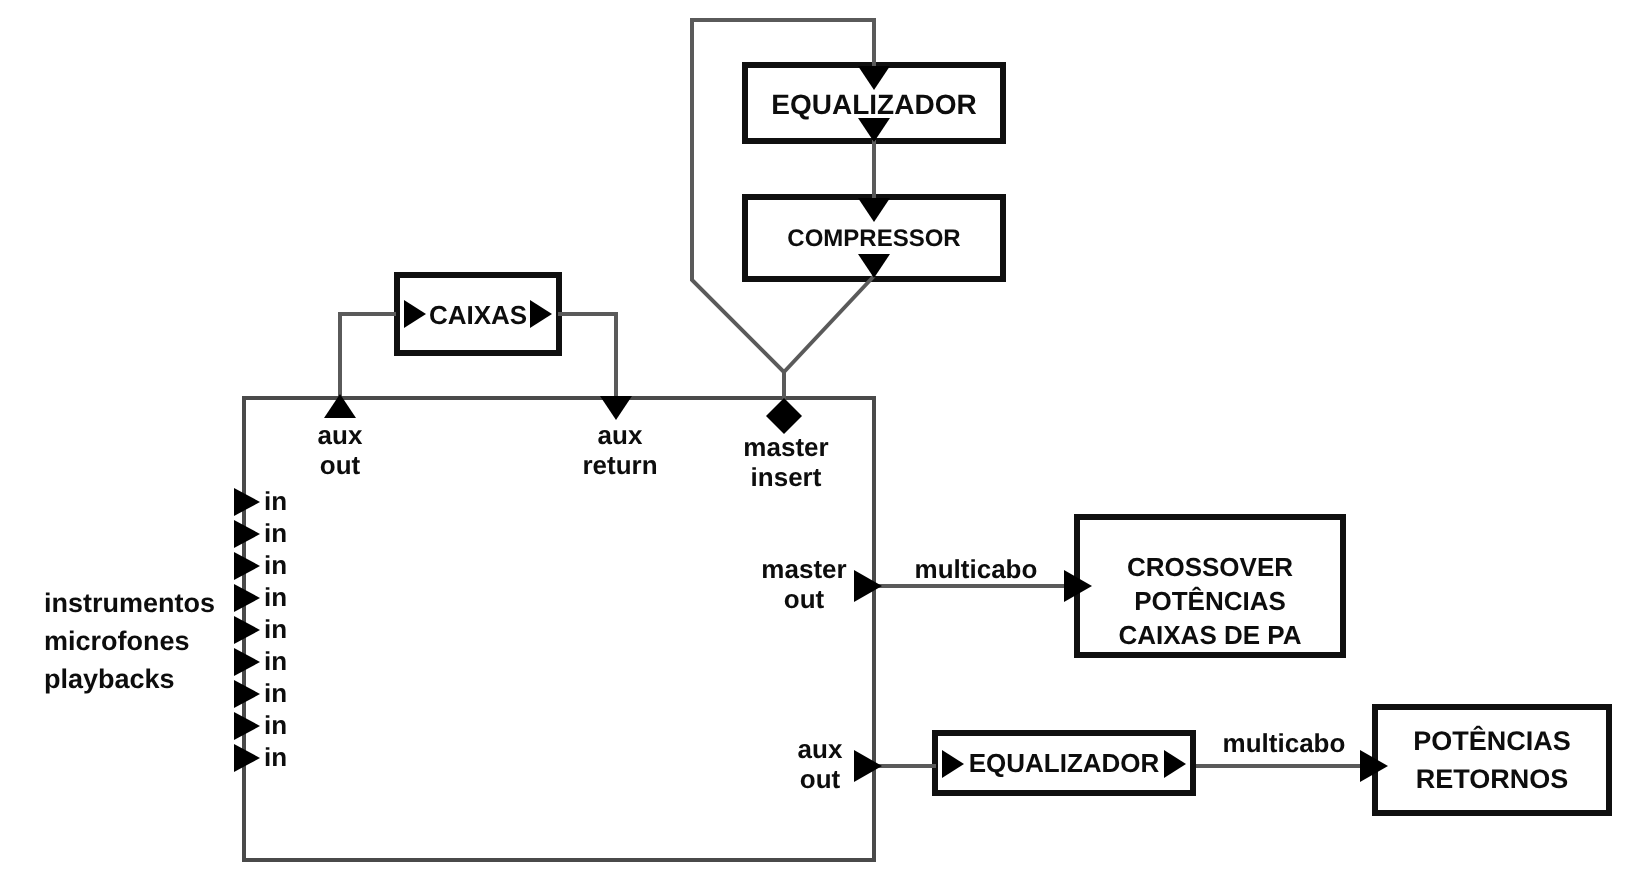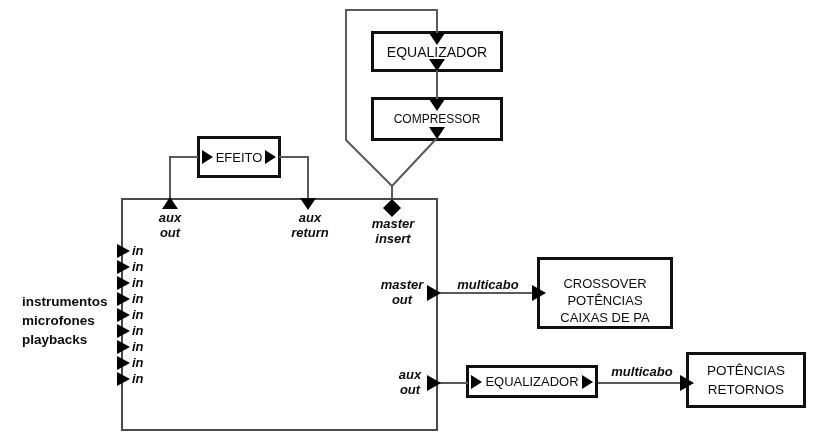--- a/index.html
+++ b/index.html
@@ -4,44 +4,44 @@
 <style>
   html,body{margin:0;padding:0;background:#fff;}
   #canvas{
     position:relative;width:825px;height:443px;background:#ffffff;overflow:hidden;
     font-family:"Liberation Sans",sans-serif;color:#0d0d0d;
   }
   .abs{position:absolute;}
   .box{
     position:absolute;box-sizing:border-box;background:#fff;
     border:3px solid #101010;display:flex;align-items:center;justify-content:center;
-    font-weight:normal;
+    font-weight:bold;
   }
   .mesa{
     position:absolute;box-sizing:border-box;background:#fff;
     border:2px solid #4a4a4a;
   }
-  .lbl{position:absolute;font-weight:bold;line-height:15px;font-size:13px;font-style:italic;}
+  .lbl{position:absolute;font-weight:bold;line-height:15px;font-size:13px;}
   .center{text-align:center;}
   .preline{white-space:pre-line;}
   .tri-r{width:0;height:0;border-top:7px solid transparent;border-bottom:7px solid transparent;border-left:11px solid #000;}
   .boxflex{justify-content:space-between;padding:0 2px;}
   svg.wires{position:absolute;left:0;top:0;z-index:10;pointer-events:none;}
   .srcline{line-height:19px;font-size:13.5px;font-weight:bold;}
 </style>
 </head>
 <body>
 
 <div id="canvas">
 
   <div class="mesa" style="left:121px;top:198px;width:317px;height:233px;"></div>
 
   <div class="box boxflex" style="left:197px;top:136px;width:84px;height:42px;font-size:13px;">
     <span class="tri-r"></span>
-    <span>EFEITO</span>
+    <span>CAIXAS</span>
     <span class="tri-r"></span>
   </div>
 
   <div class="box" style="left:371px;top:31px;width:132px;height:41px;font-size:14px;">
     <span>EQUALIZADOR</span>
   </div>
   <div class="box" style="left:371px;top:97px;width:132px;height:44px;font-size:12px;">
     <span>COMPRESSOR</span>
   </div>
 

